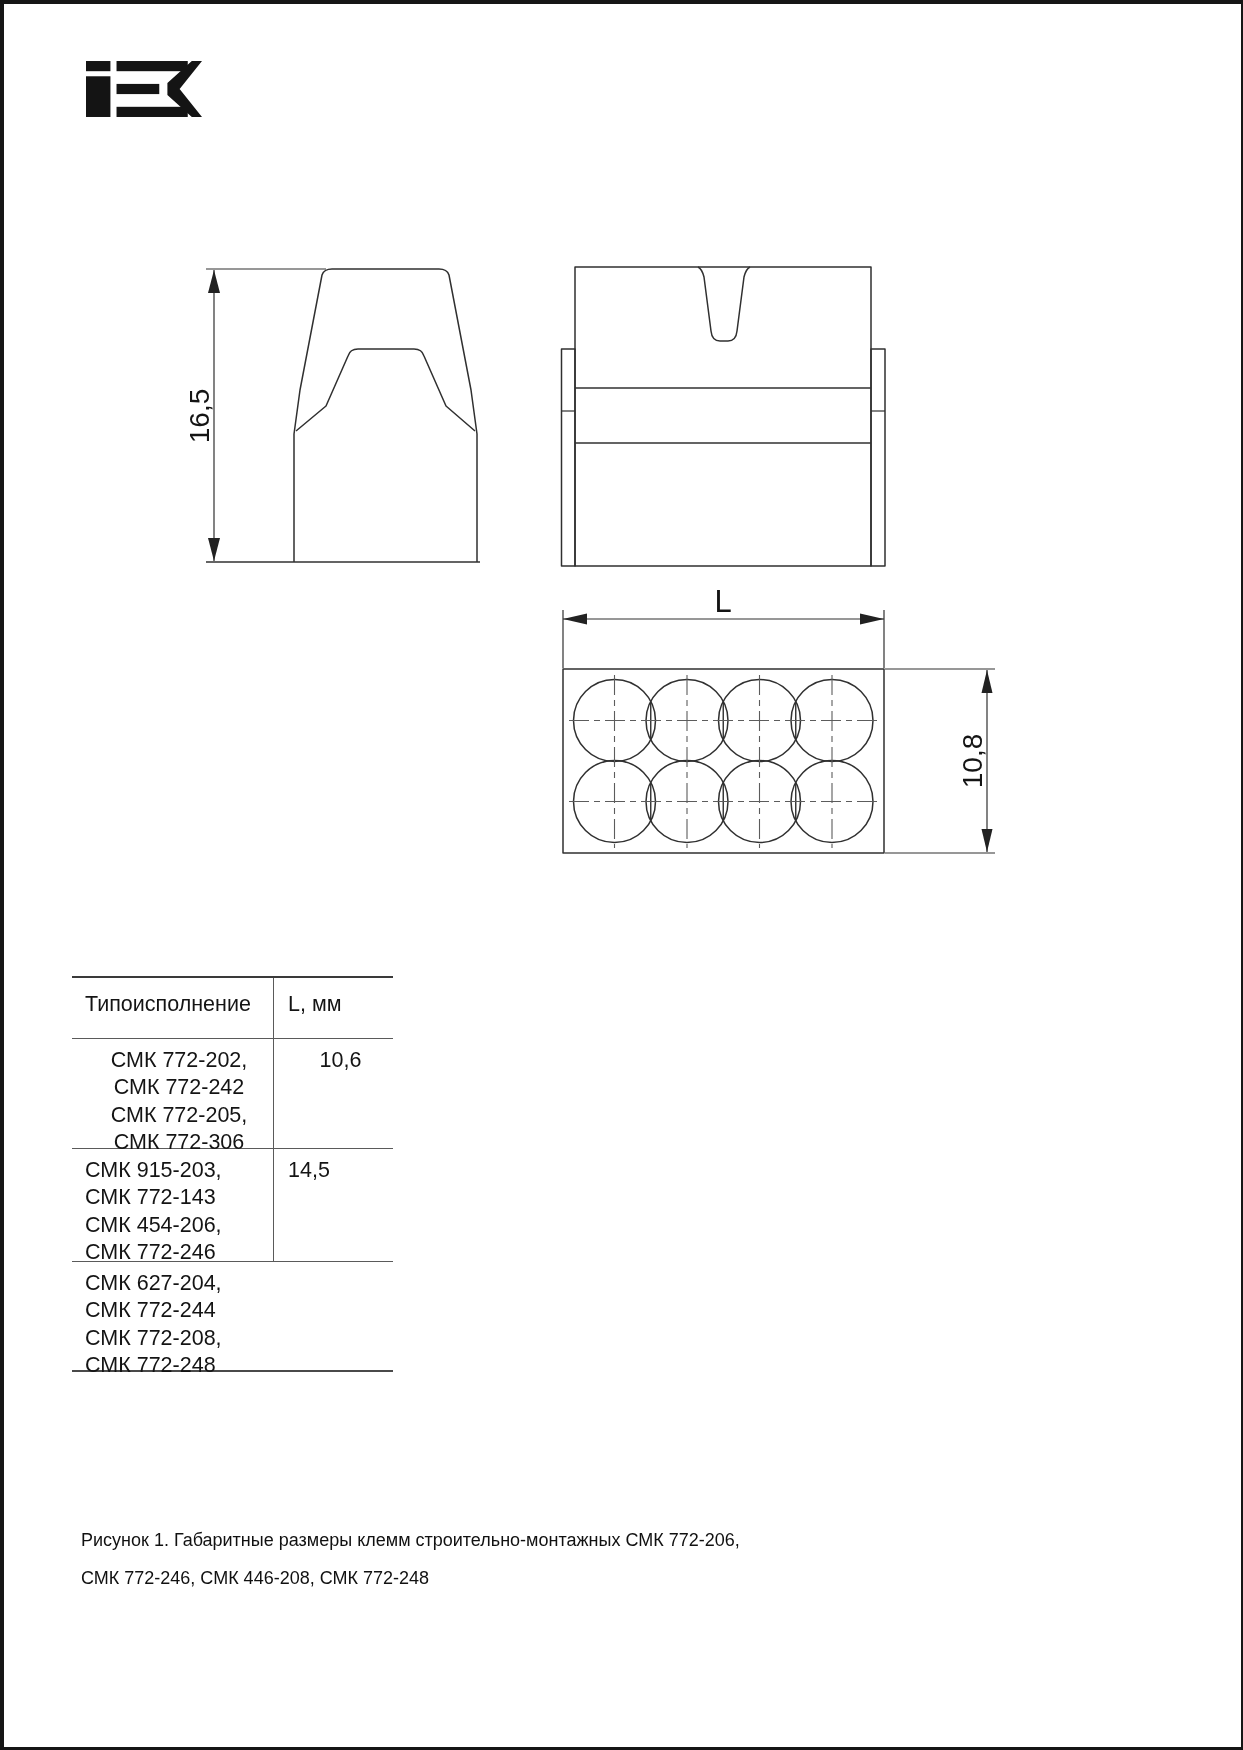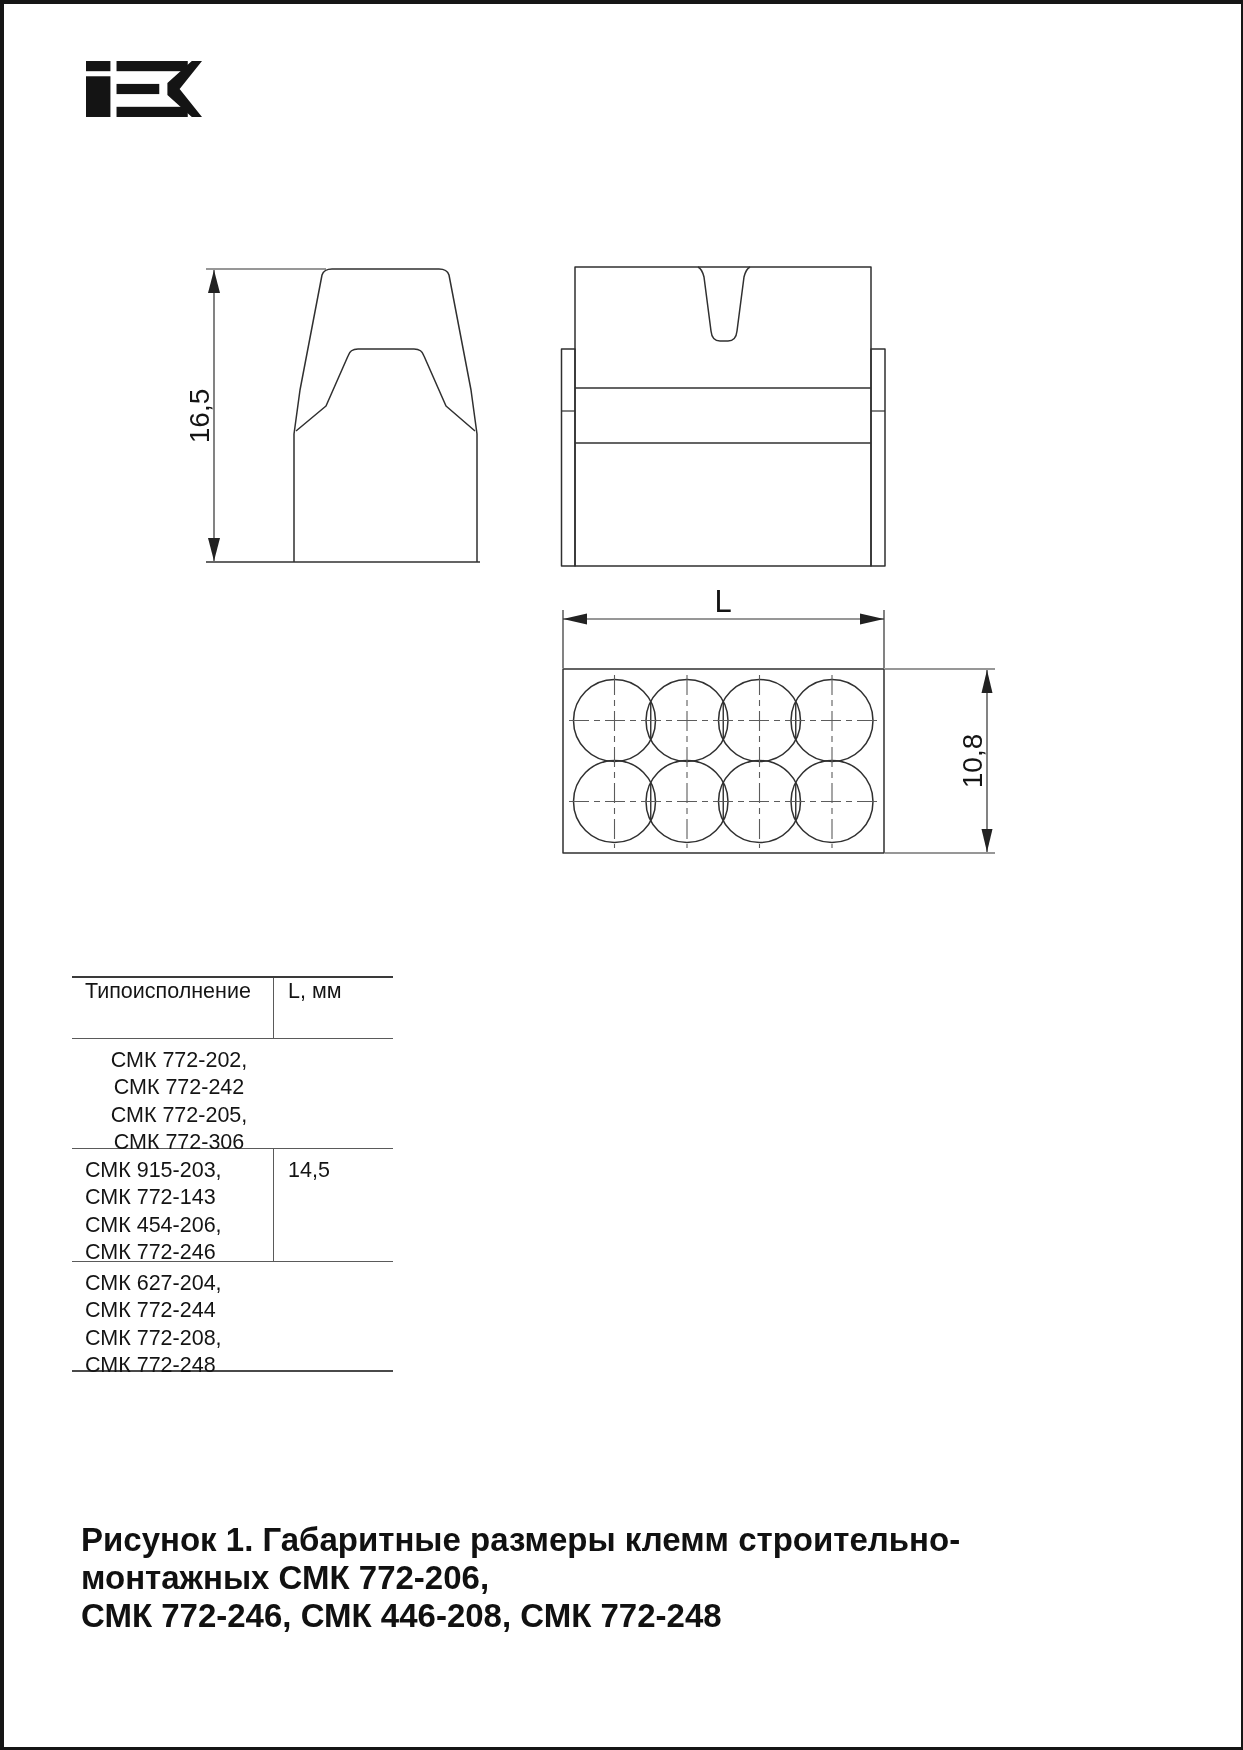--- a/index.html
+++ b/index.html
@@ -18,31 +18,31 @@
   svg{display:block;}
   
   .spec-table{
     position:absolute;left:68px;top:972px;width:321px;
     font-size:21.5px;line-height:27.4px;color:#141414;
   }
   .t-row{display:flex;box-sizing:border-box;}
   .t-head{height:63px;border-top:2px solid #3a3a3a;border-bottom:1.5px solid #5a5a5a;}
   .t-c1{width:201px;box-sizing:border-box;padding-left:13px;}
   .t-c2{flex:1;box-sizing:border-box;padding-left:14px;border-left:1.5px solid #5a5a5a;}
-  .t-head .t-c1,.t-head .t-c2{}
+  .t-head .t-c1,.t-head .t-c2{padding-top:13px;}
   .t-data{border-bottom:1.5px solid #5a5a5a;}
   .t-data .t-c1,.t-data .t-c2{padding-top:8px;}
   .t-r1{height:110px;text-align:center;}
   .t-r2{height:113px;}
   .t-r3{height:110px;border-bottom:2px solid #4a4a4a;}
   .t-line{display:block;}
   
   .caption{
     position:absolute;left:77px;top:1517px;width:1030px;
-    font-size:33px;line-height:38px;color:#111;font-weight:bold;
+    font-size:18px;line-height:38px;color:#111;
   }
 </style>
 </head>
 <body>
 
 <div class="page">
 
   <div class="abs" style="left:82px;top:56px;">
     <svg width="116" height="58" viewBox="0 0 114 55" aria-label="IEK">
       <g fill="#141414">
@@ -149,20 +149,21 @@
       <div class="t-c2">L, мм</div>
     </div>
 
     <div class="t-row t-data t-r1">
       <div class="t-c1">
         <span class="t-line">СМК 772-202,</span>
         <span class="t-line">СМК 772-242</span>
         <span class="t-line">СМК 772-205,</span>
         <span class="t-line">СМК 772-306</span>
       </div>
+      <div class="t-c2">10,6</div>
     </div>
 
     <div class="t-row t-data t-r2">
       <div class="t-c1">
         <span class="t-line">СМК 915-203,</span>
         <span class="t-line">СМК 772-143</span>
         <span class="t-line">СМК 454-206,</span>
         <span class="t-line">СМК 772-246</span>
       </div>
       <div class="t-c2">14,5</div>

